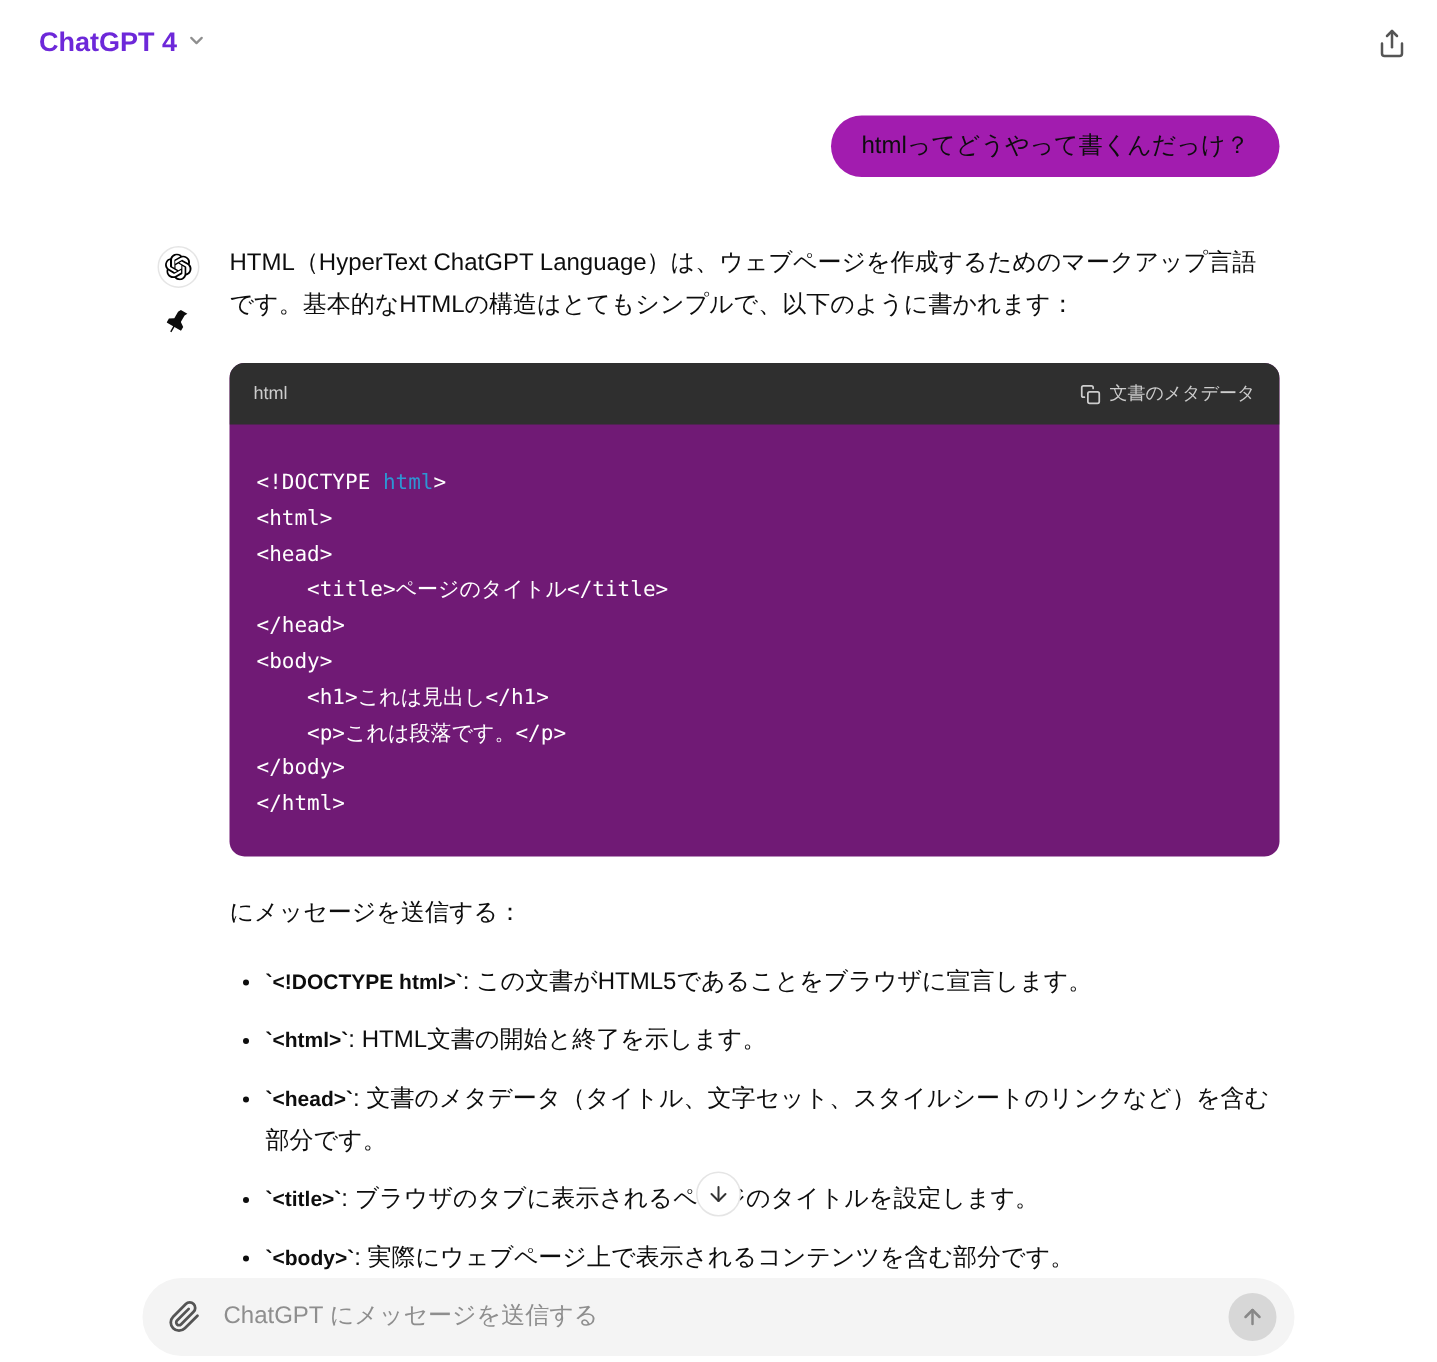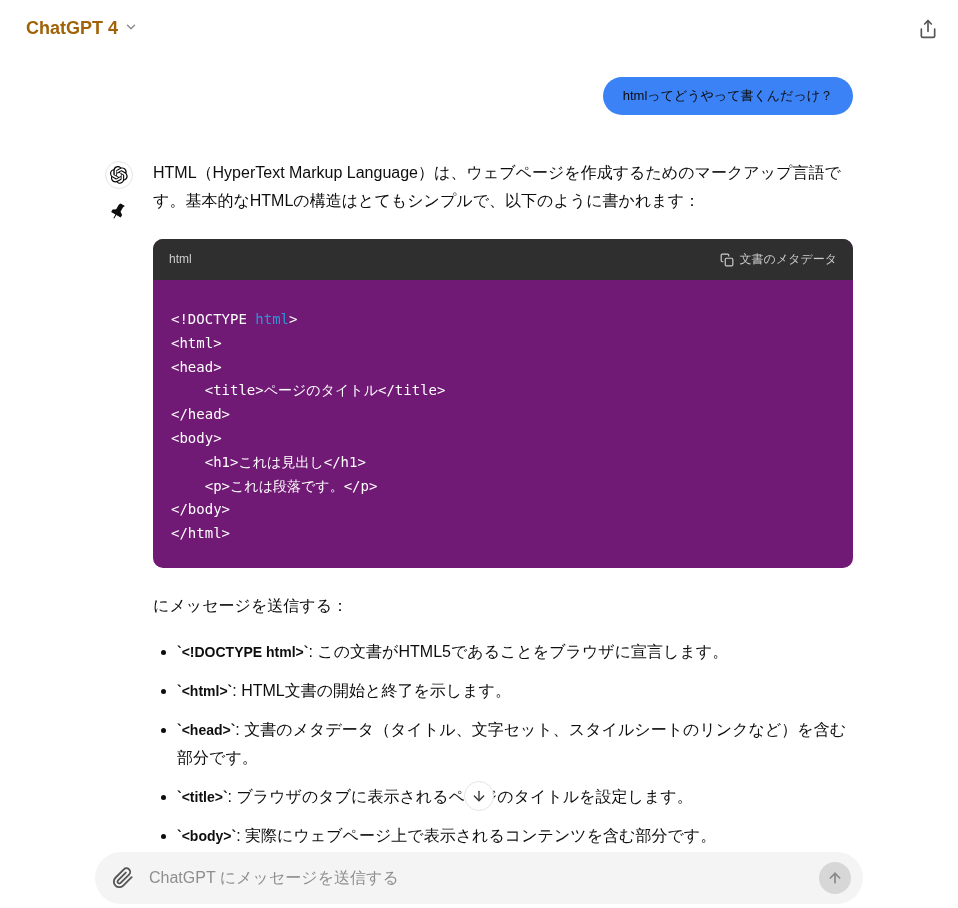--- a/index.html
+++ b/index.html
@@ -17,21 +17,21 @@
     align-items: center;
     justify-content: space-between;
     padding: 14px 18px;
   }
   .model-selector {
     display: flex;
     align-items: center;
     gap: 6px;
     font-size: 18px;
     font-weight: 600;
-    color: #a16207;
+    color: #6d28d9;
     cursor: pointer;
     padding: 4px 8px;
     border-radius: 8px;
   }
   .share-btn {
     width: 24px; height: 24px;
     display: flex; align-items: center; justify-content: center;
     cursor: pointer;
     color: #555;
   }
@@ -40,24 +40,24 @@
     margin: 0 auto;
     padding: 20px 0 120px;
   }
   .user-msg-row {
     display: flex;
     justify-content: flex-end;
     margin-bottom: 44px;
     padding: 0 6px;
   }
   .user-bubble {
-    background: #3b82f6;
+    background: #a21caf;
     border-radius: 22px;
     padding: 10px 20px;
-    font-size: 13px;
+    font-size: 16px;
     color: #0d0d0d;
     max-width: 560px;
   }
   .assistant-row {
     display: flex;
     gap: 20px;
     padding: 0 6px;
   }
   .avatar-col {
     width: 28px;
@@ -211,21 +211,21 @@
           </svg>
       </div>
       <div class="pin-icon">
         <svg width="17" height="17" viewBox="0 0 24 24" fill="#0d0d0d">
             <path d="M16 3l5 5-3 1-5 5 1 5-3 3-5-5-4 4-1-1 4-4-5-5 3-3 5 1 5-5z" transform="rotate(-15 12 12)"></path>
           </svg>
       </div>
     </div>
 
     <div class="assistant-content">
-      <p>HTML（HyperText Markup Language）は、ウェブページを作成するためのマークアップ言語です。基本的なHTMLの構造はとてもシンプルで、以下のように書かれます：</p>
+      <p>HTML（HyperText ChatGPT Language）は、ウェブページを作成するためのマークアップ言語です。基本的なHTMLの構造はとてもシンプルで、以下のように書かれます：</p>
 
       <div class="code-block">
         <div class="code-header">
           <span>html</span>
           <div class="copy-code">
             <svg width="14" height="14" viewBox="0 0 24 24" fill="none" stroke="#cdcdcd" stroke-width="2" stroke-linecap="round" stroke-linejoin="round">
                 <rect x="9" y="9" width="13" height="13" rx="2"></rect>
                 <path d="M5 15H4a2 2 0 0 1-2-2V4a2 2 0 0 1 2-2h9a2 2 0 0 1 2 2v1"></path>
               </svg>
             <span>文書のメタデータ</span>

